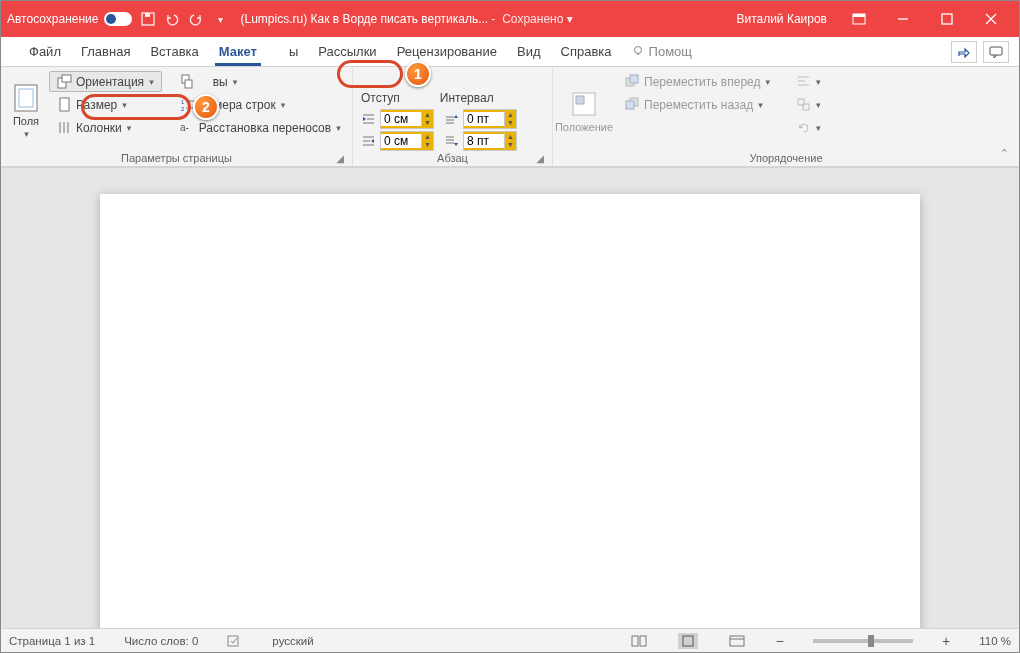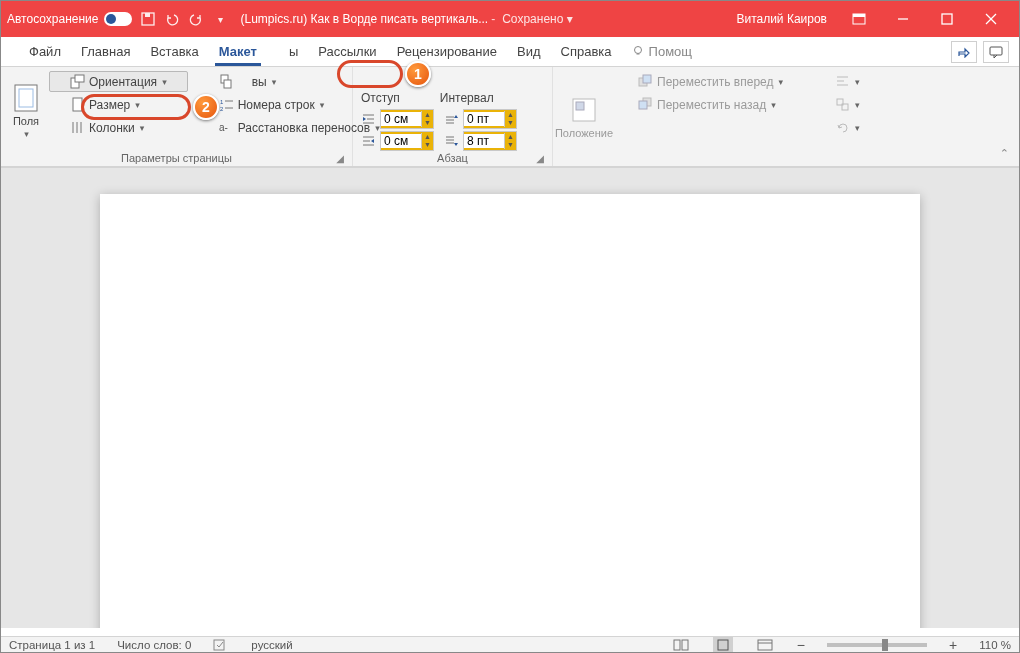--- a/index.html
+++ b/index.html
@@ -20,36 +20,36 @@
 .tab.active { font-weight: 600; color: #2b579a; }
 .tab.active::after { content:""; position:absolute; left:6px; right:6px; bottom:0; height:3px; background:#2b579a; }
 .tabs .right { margin-left: auto; display: flex; align-items: center; gap: 6px; padding-right: 10px; }
 .tabs .ricon { width: 26px; height: 22px; border:1px solid #cfcfcf; display:flex; align-items:center; justify-content:center; font-size:13px; color:#505050; }
 .ribbon { height: 100px; background: #f3f3f3; border-bottom: 1px solid #d4d4d4; display: flex; position: relative; font-size: 12px; color: #444; }
 .group { border-right: 1px solid #e1e1e1; padding: 4px 8px 2px 8px; display: flex; flex-direction: column; }
 .group .body { flex: 1; display: flex; gap: 6px; }
 .group .label { text-align: center; font-size: 11px; color: #666; padding-top: 1px; position: relative; }
 .group .label .launcher { position:absolute; right:0; bottom:0; font-size:10px; color:#888; }
 .col { display: flex; flex-direction: column; gap: 2px; justify-content: flex-start; }
-.btn { display: flex; align-items: center; gap: 4px; padding: 2px 20px; white-space: nowrap; cursor: pointer; border:1px solid transparent; }
+.btn { display: flex; align-items: center; gap: 4px; padding: 2px 7px; white-space: nowrap; cursor: pointer; border:1px solid transparent; }
 .btn.highlight { background:#e8e8e8; border:1px solid #b8b8b8; border-radius:2px; }
 .caret { font-size: 9px; color: #666; margin-left:1px; }
 .dimmed { color:#9a9a9a; }
 .bigbtn { width: 46px; display:flex; flex-direction:column; align-items:center; justify-content:center; gap:2px; padding:4px 2px; cursor:pointer; }
 .bigbtn .icn { width:30px; height:30px; display:flex; align-items:center; justify-content:center; }
 .bigbtn .lbl { font-size:11px; text-align:center; line-height:1.1; }
 .field-row { display:flex; align-items:center; gap:4px; }
 .spin { display:flex; align-items:center; border:1px solid #c8c8c8; background:#eab308; height:20px; }
 .spin input { border:none; width:40px; font-size:12px; padding:0 3px; outline:none; }
 .spin .arrows { display:flex; flex-direction:column; border-left:1px solid #c8c8c8; }
 .spin .arrows span { font-size:7px; line-height:8px; padding:0 2px; color:#555; cursor:pointer; }
 .subhead { font-size:12px; color:#444; margin-bottom:2px; }
 .canvas { position:absolute; top:166px; left:0; right:0; bottom:24px; background:#e6e6e6; overflow:auto; display:flex; justify-content:center; padding-top:26px; border-top:1px solid #d4d4d4; }
 .page { width:820px; height:500px; background:#fff; box-shadow:0 2px 10px rgba(0,0,0,0.25); }
-.statusbar { position:absolute; bottom:0; left:0; right:0; height:16px; background:#f3f3f3; border-top:1px solid #d4d4d4; display:flex; align-items:center; font-size:11.5px; color:#555; padding:0 8px; gap:22px; }
+.statusbar { position:absolute; bottom:0; left:0; right:0; height:24px; background:#f3f3f3; border-top:1px solid #d4d4d4; display:flex; align-items:center; font-size:11.5px; color:#555; padding:0 8px; gap:29px; }
 .statusbar .spacer { flex:1; }
 .statusbar .vicon { width:20px; height:16px; display:flex; align-items:center; justify-content:center; border:1px solid transparent; }
 .statusbar .vicon.active { background:#d0d0d0; }
 .zoom-slider { width:100px; height:4px; background:#c0c0c0; position:relative; }
 .zoom-slider::after{content:""; position:absolute; left:55%; top:-4px; width:6px; height:12px; background:#888;}
 .callout { position:absolute; width:26px; height:26px; border-radius:50%; background:radial-gradient(circle at 35% 30%, #ff9a3c, #e6550d); border:2px solid #fff; box-shadow:0 1px 3px rgba(0,0,0,0.5); color:#fff; font-weight:bold; font-size:14px; display:flex; align-items:center; justify-content:center; z-index:20; }
 .ring { position:absolute; border:3px solid #d9472b; border-radius:14px; z-index:15; pointer-events:none; }
 .collapse-caret { position:absolute; right:10px; bottom:6px; font-size:11px; color:#888; }
 svg { display:block; }
 </style>
@@ -328,20 +328,21 @@
             </div>
           <div class="btn">
               <svg width="15" height="15">
                 <path d="M4 8 A4 4 0 1 1 8 12" fill="none" stroke="#bbb"></path>
                 <path d="M3 5 L4 8 L7 7" fill="none" stroke="#bbb"></path>
               </svg>
               <span class="caret">▾</span>
             </div>
         </div>
       </div>
+      <div class="label"><span>Упорядочение</span></div>
     </div>
     <div class="collapse-caret">⌃</div>
   </div>
 
   <div class="canvas">
     <div class="page"></div>
   </div>
 
   <div class="statusbar">
     <span>Страница 1 из 1</span>

